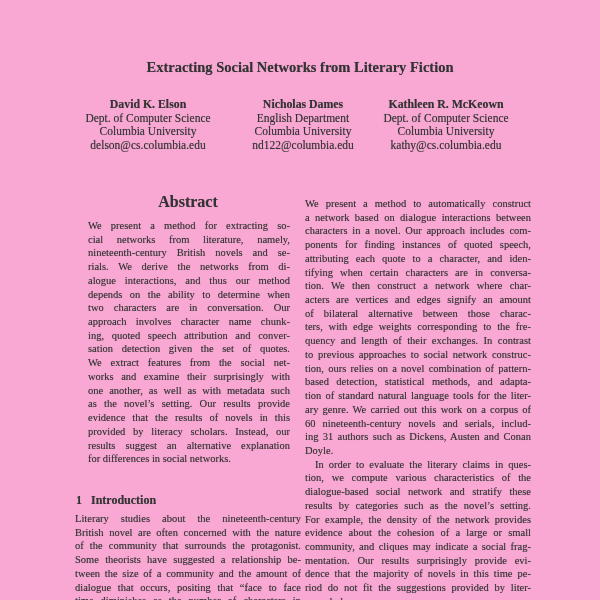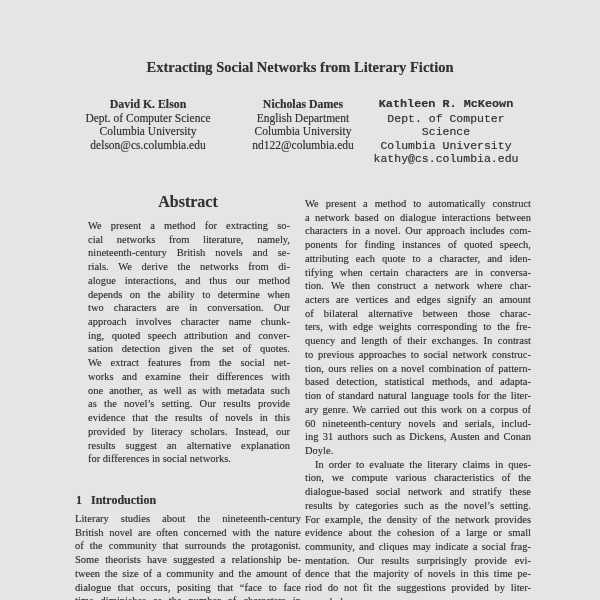--- a/index.html
+++ b/index.html
@@ -1,28 +1,28 @@
 <!DOCTYPE html>
 <html><head>
 <meta charset="utf-8">
 <style>
   html,body { margin:0; padding:0; background:#ffffff; }
   .page {
-    position:relative; width:600px; height:600px; background:#e5e5e5;
+    position:relative; width:600px; height:600px; background:#f9a8d4;
     overflow:hidden; font-family:"Liberation Serif", serif; color:#333333;
     text-shadow: 0 0 0.7px rgba(70,70,70,0.55);
   }
   .title {
     position:absolute; top:59px; left:0; width:600px; text-align:center;
     font-size:14.5px; font-weight:bold; line-height:16px;
   }
   .auth { position:absolute; top:98px; text-align:center; font-size:11.5px; line-height:13.5px; }
   .auth-1 { left:68px;  width:160px; }
   .auth-2 { left:223px; width:160px; }
-  .auth-3 { left:364px; width:164px;font-family:Liberation Mono, monospace; }
+  .auth-3 { left:364px; width:164px; }
   .auth .name { font-size:11.8px; font-weight:bold; }
   .abs-head {
     position:absolute; top:195px; left:75px; width:226px; text-align:center;
     font-size:16px; font-weight:bold; line-height:14px;
   }
   .abs-body  { position:absolute; top:219px; left:88px; width:202px; }
   .sec-head  { position:absolute; top:493px; left:76px; font-size:12px; font-weight:bold; line-height:14px; }
   .sec-num   { display:inline-block; margin-right:9px; }
   .intro-body{ position:absolute; top:512px; left:75px; width:226px; }
   .right-col { position:absolute; top:197px; left:305px; width:226px; }
@@ -68,21 +68,21 @@
       <div class="jline">cial networks from literature, namely,</div>
       <div class="jline">nineteenth-century British novels and se-</div>
       <div class="jline">rials. We derive the networks from di-</div>
       <div class="jline">alogue interactions, and thus our method</div>
       <div class="jline">depends on the ability to determine when</div>
       <div class="jline">two characters are in conversation. Our</div>
       <div class="jline">approach involves character name chunk-</div>
       <div class="jline">ing, quoted speech attribution and conver-</div>
       <div class="jline">sation detection given the set of quotes.</div>
       <div class="jline">We extract features from the social net-</div>
-      <div class="jline">works and examine their differences with</div>
+      <div class="jline">works and examine their surprisingly with</div>
       <div class="jline">one another, as well as with metadata such</div>
       <div class="jline">as the novel’s setting. Our results provide</div>
       <div class="jline">evidence that the results of novels in this</div>
       <div class="jline">provided by literacy scholars. Instead, our</div>
       <div class="jline">results suggest an alternative explanation</div>
       <div class="jline laster">for differences in social networks.</div>
     </div>
 
   <div class="sec-head">
     <span class="sec-num">1</span><span>Introduction</span>

